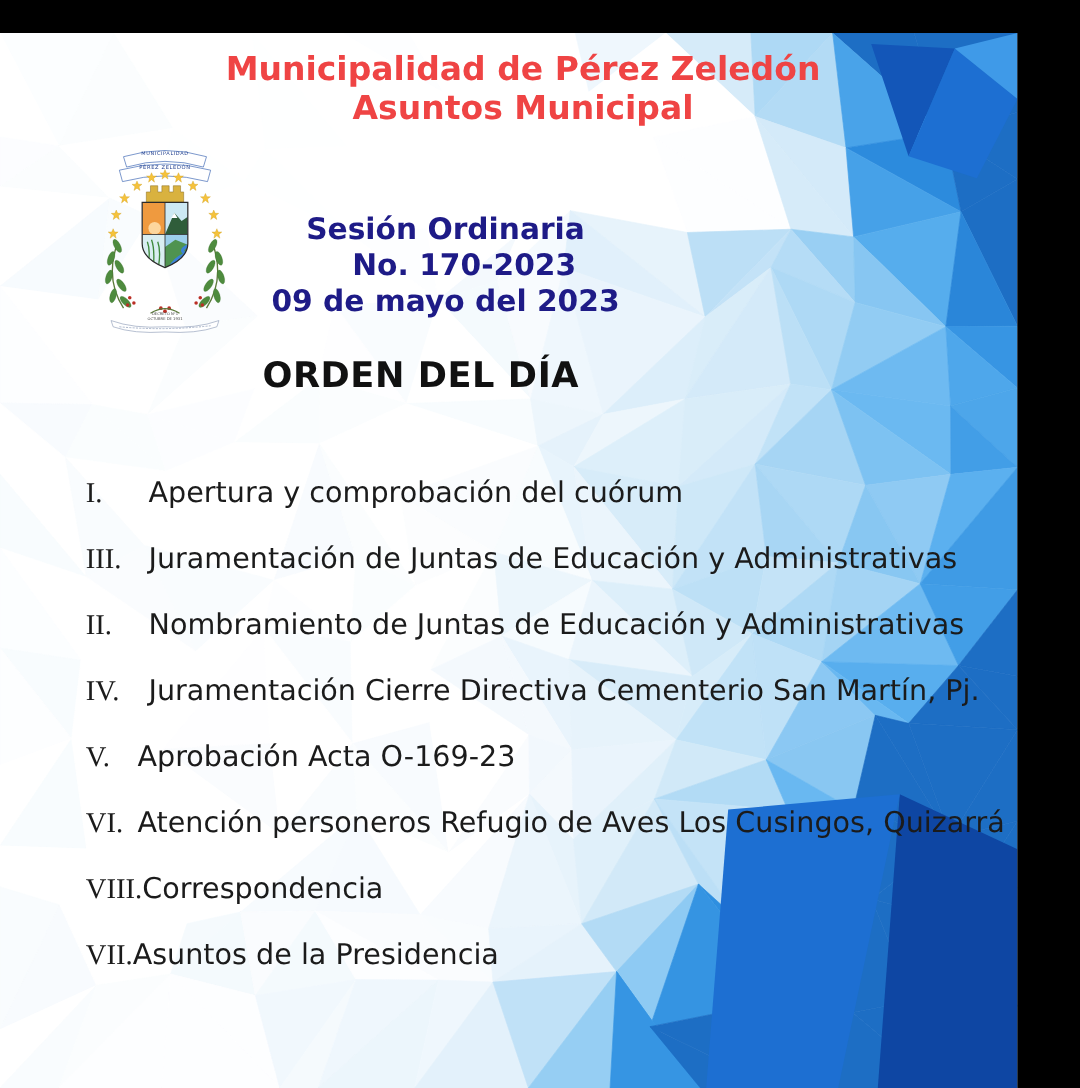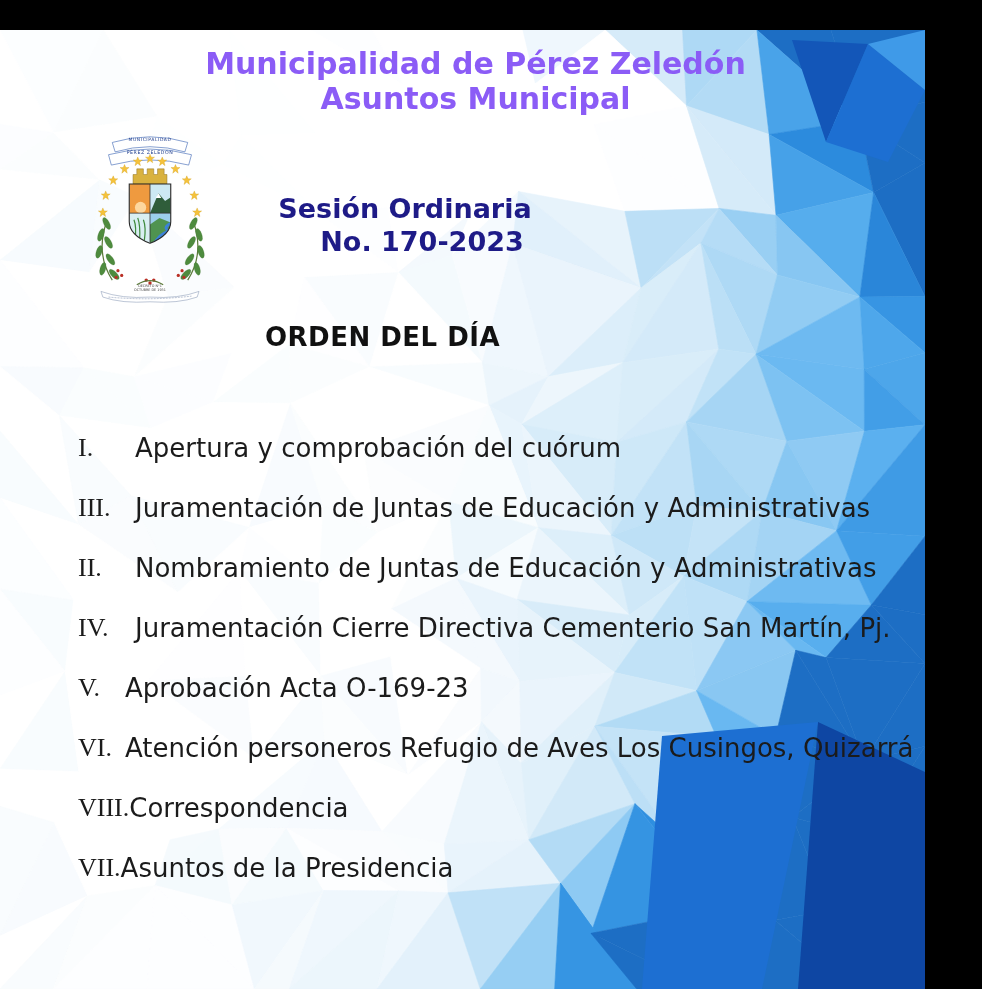--- a/index.html
+++ b/index.html
@@ -13,29 +13,29 @@
   .content{
     position:absolute;left:0;top:30px;width:925px;height:959px;
     background:#ffffff;overflow:hidden;
   }
   .mesh-wrap{position:absolute;inset:0;z-index:0;}
   .mesh-wrap svg{display:block;}
   .layer{position:absolute;z-index:2;}
 
   .title-block{left:0;top:16px;width:925px;text-align:center;padding-left:26px;box-sizing:border-box;}
   .title-line{
-    font-size:30px;font-weight:bold;line-height:35px;color:#8b5cf6;
+    font-size:30px;font-weight:bold;line-height:35px;color:#ef4444;
     letter-spacing:0px;
   }
   .session-block{left:0;top:162px;width:802px;text-align:center;padding-left:8px;box-sizing:border-box;}
   .session-line{font-size:27px;font-weight:bold;line-height:33px;color:#1e1b87;}
   .session-line.indent{padding-left:34px;}
   .orden-heading{
     left:0;top:292px;width:751px;text-align:center;padding-left:14px;box-sizing:border-box;
-    font-size:26px;font-weight:bold;color:#111111;letter-spacing:0.5px;
+    font-size:32px;font-weight:bold;color:#111111;letter-spacing:0.5px;
   }
 
   .logo{left:84px;top:94px;width:132px;height:184px;}
 
   .agenda-list{left:78px;top:402px;width:800px;}
   .agenda-item{height:60px;display:flex;align-items:flex-start;color:#1b1b1b;}
   .agenda-item .num{
     font-family:"Liberation Serif","DejaVu Serif",serif;
     font-size:26px;line-height:32px;display:inline-block;flex:none;
   }
@@ -445,20 +445,21 @@
       <text x="70" y="167" text-anchor="middle" font-size="3.6" fill="#444" font-family="DejaVu Sans, sans-serif">DECRETO N°1</text>
       <text x="70" y="171.5" text-anchor="middle" font-size="3.6" fill="#444" font-family="DejaVu Sans, sans-serif">OCTUBRE DE 1931</text>
       <path d="M18,172 Q40,180 70,178 Q100,180 122,172 L120,178 Q100,185 70,183 Q40,185 20,178 Z" fill="#ffffff" stroke="#8a9ab5" stroke-width="0.6"></path>
       <path d="M26,178 Q70,182 114,177" stroke="#9aa7c0" stroke-width="0.8" stroke-dasharray="2 1.2" fill="none"></path>
     </svg>
   </div>
 
   <div class="layer session-block">
     <div class="session-line">Sesión Ordinaria</div>
     <div class="session-line indent">No. 170-2023</div>
+    <div class="session-line">09 de mayo del 2023</div>
   </div>
 
   <div class="layer orden-heading">ORDEN DEL DÍA</div>
 
   <div class="layer agenda-list" id="agendaList">
     <div class="agenda-item">
       <span class="num">I.</span>
       <span class="item-text">Apertura y comprobación del cuórum</span>
     </div>
 

